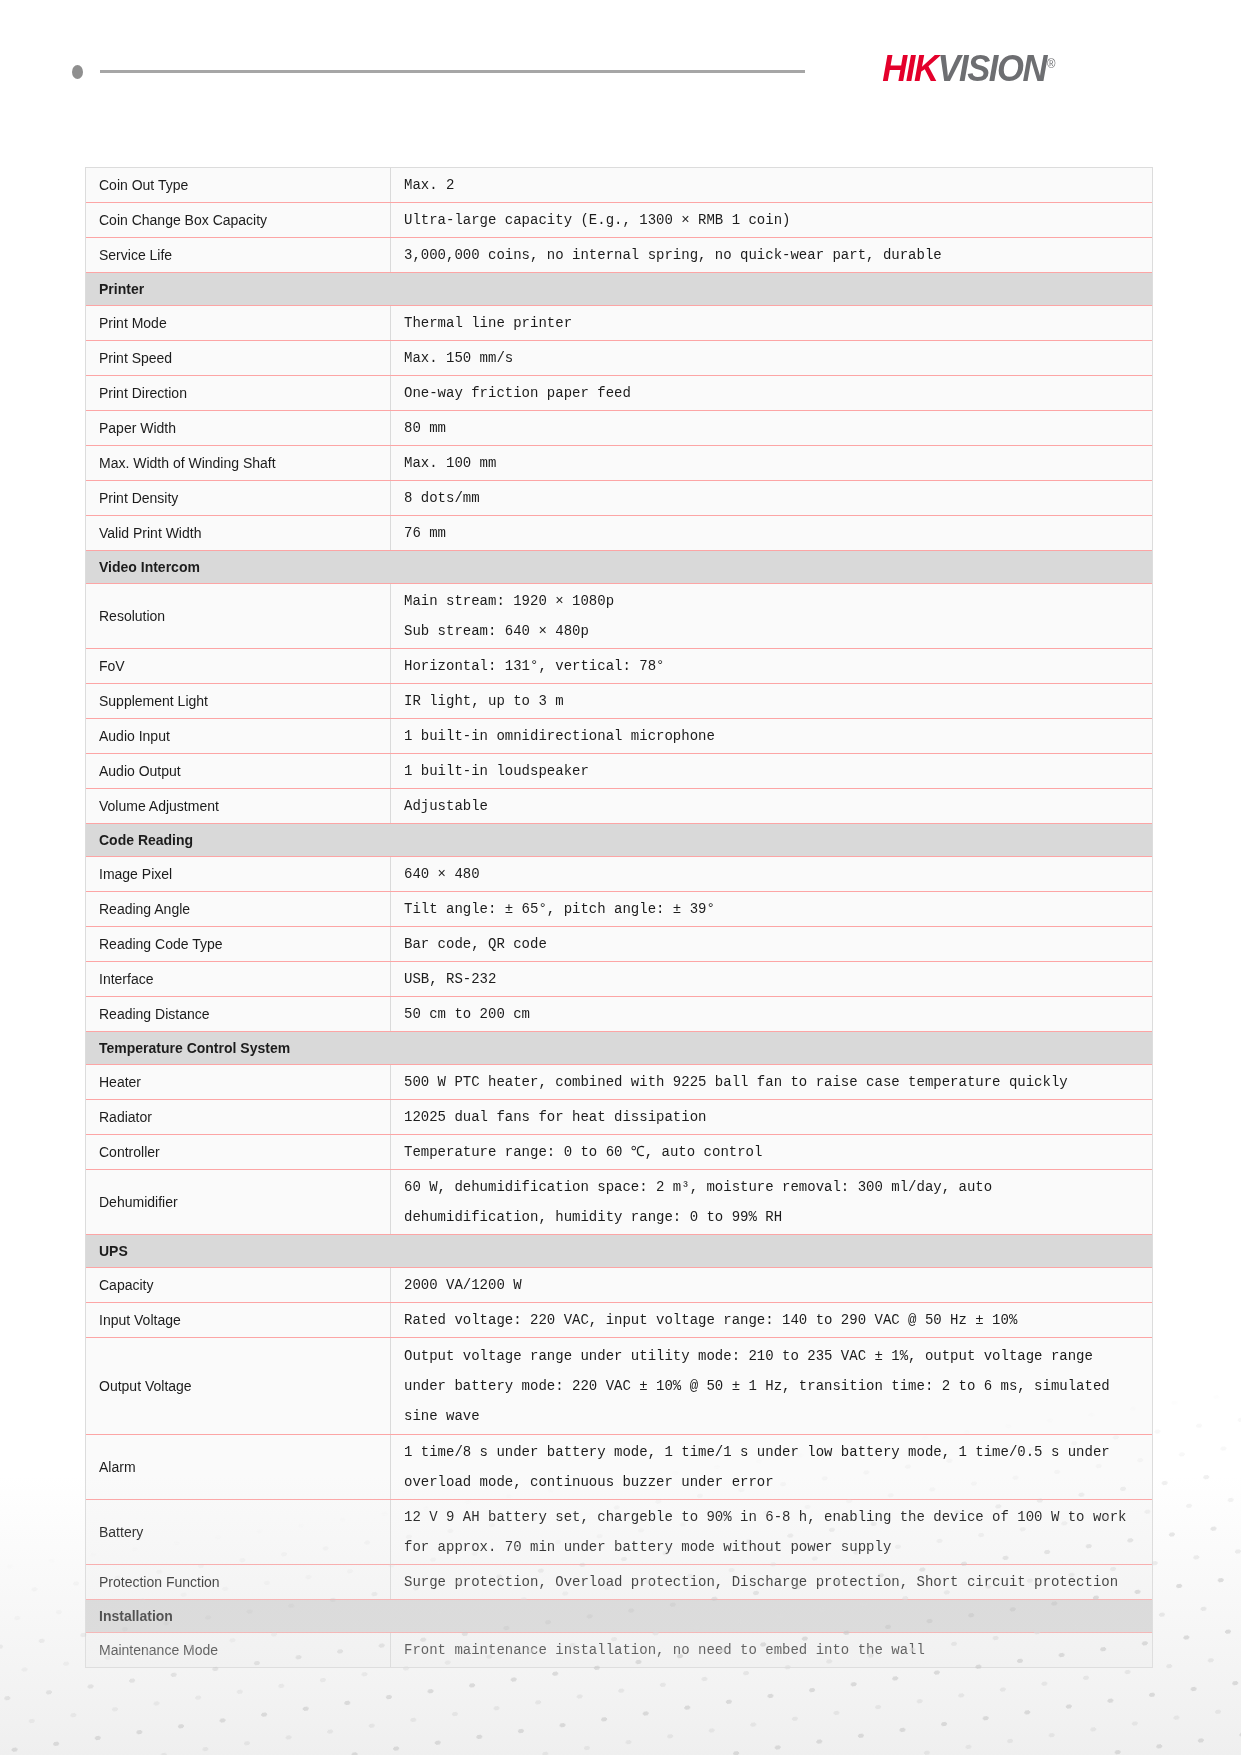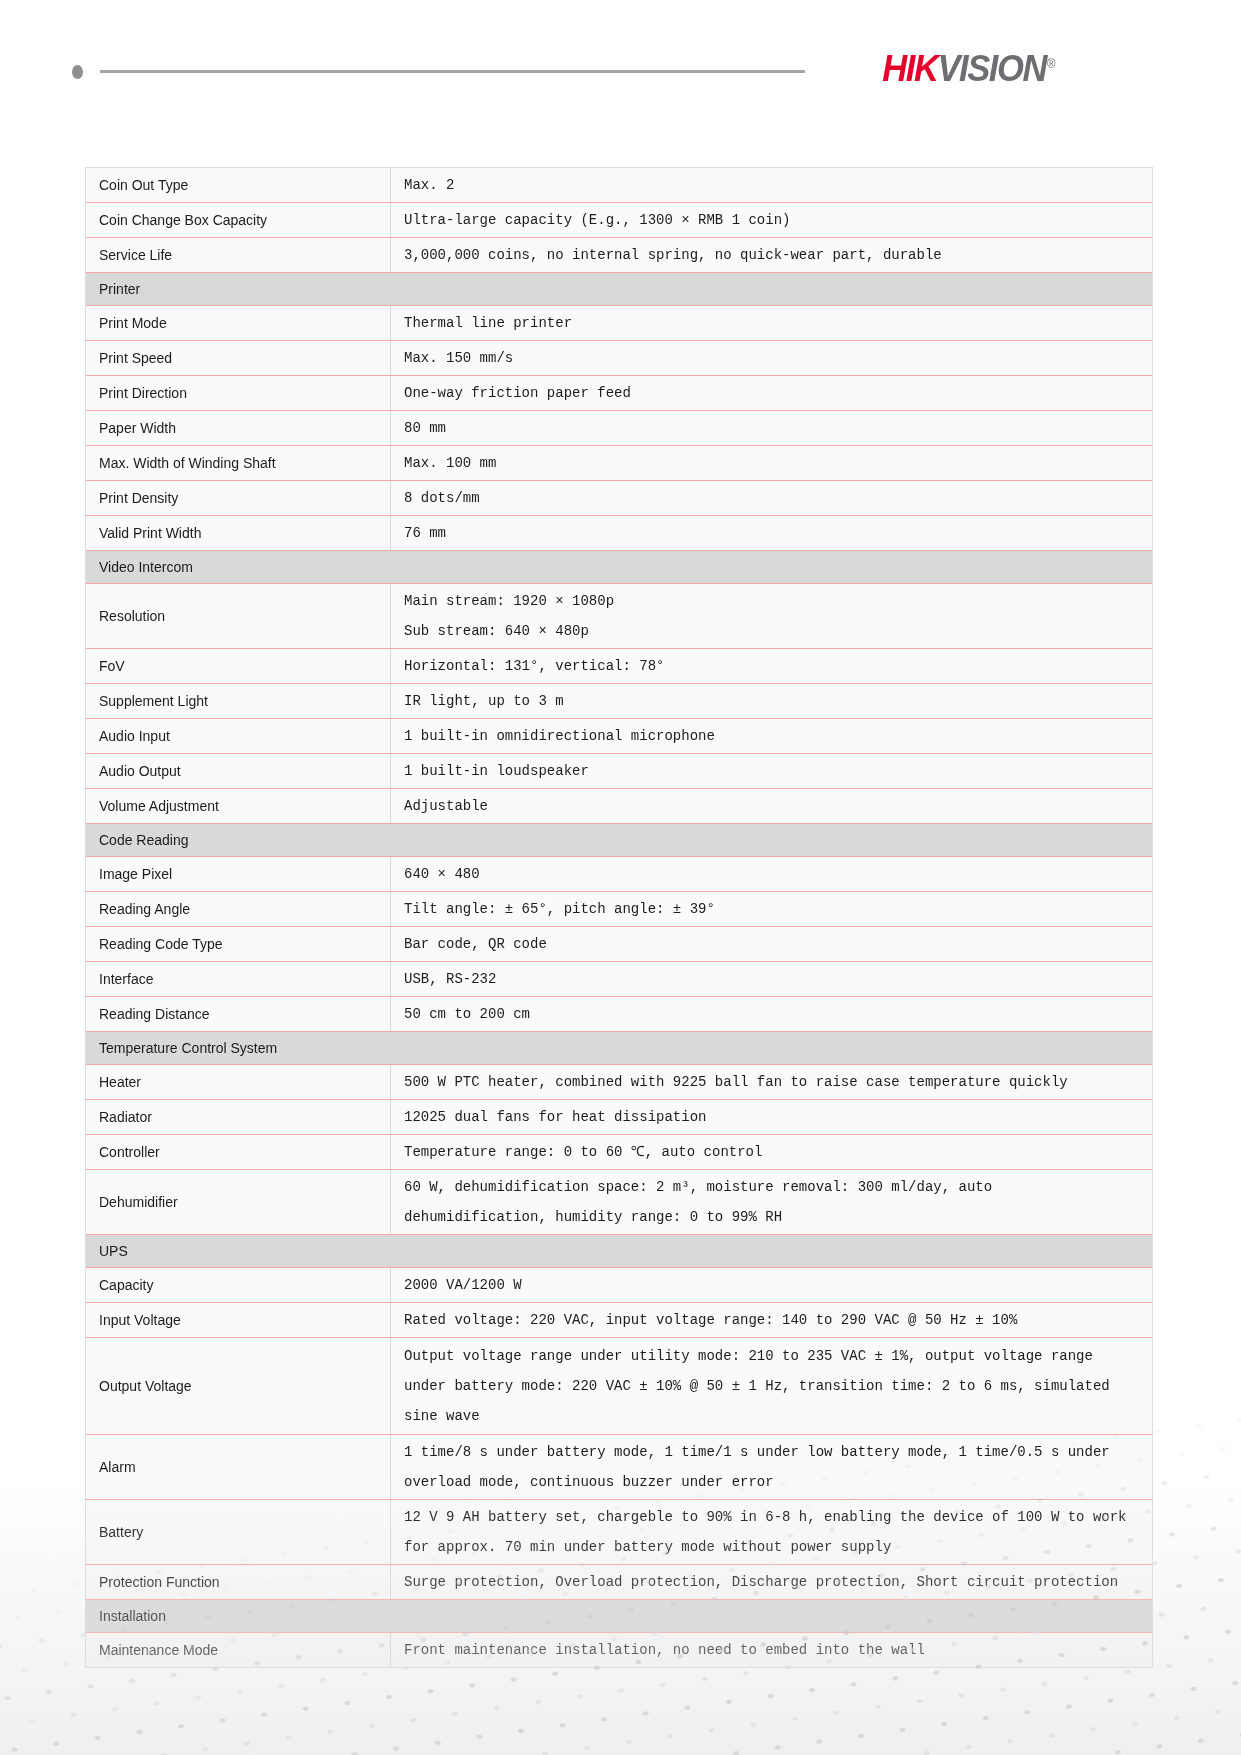--- a/index.html
+++ b/index.html
@@ -45,21 +45,21 @@
   .cell{line-height:30px;box-sizing:border-box;}
   .cell.label{
     flex:0 0 305px;width:305px;align-self:stretch;
     display:flex;align-items:center;
     padding:1px 12px 1px 13px;border-right:1px solid #dadada;
   }
   .cell.value{
     flex:1 1 auto;padding:2px 14px 2px 13px;font-family:Liberation Mono, monospace;
   }
   .sec{
-    background:#d9d9d9;font-weight:400;
+    background:#d9d9d9;font-weight:700;
     display:flex;align-items:center;min-height:33px;
     padding:0 12px 0 13px;box-sizing:border-box;
   }
   
   .footer-shade{
     position:absolute;left:0;bottom:0;width:100%;height:280px;
     background:linear-gradient(to bottom, rgba(236,236,236,0) 0%, rgba(226,226,226,.55) 100%);
     pointer-events:none;
   }
   .dots{

